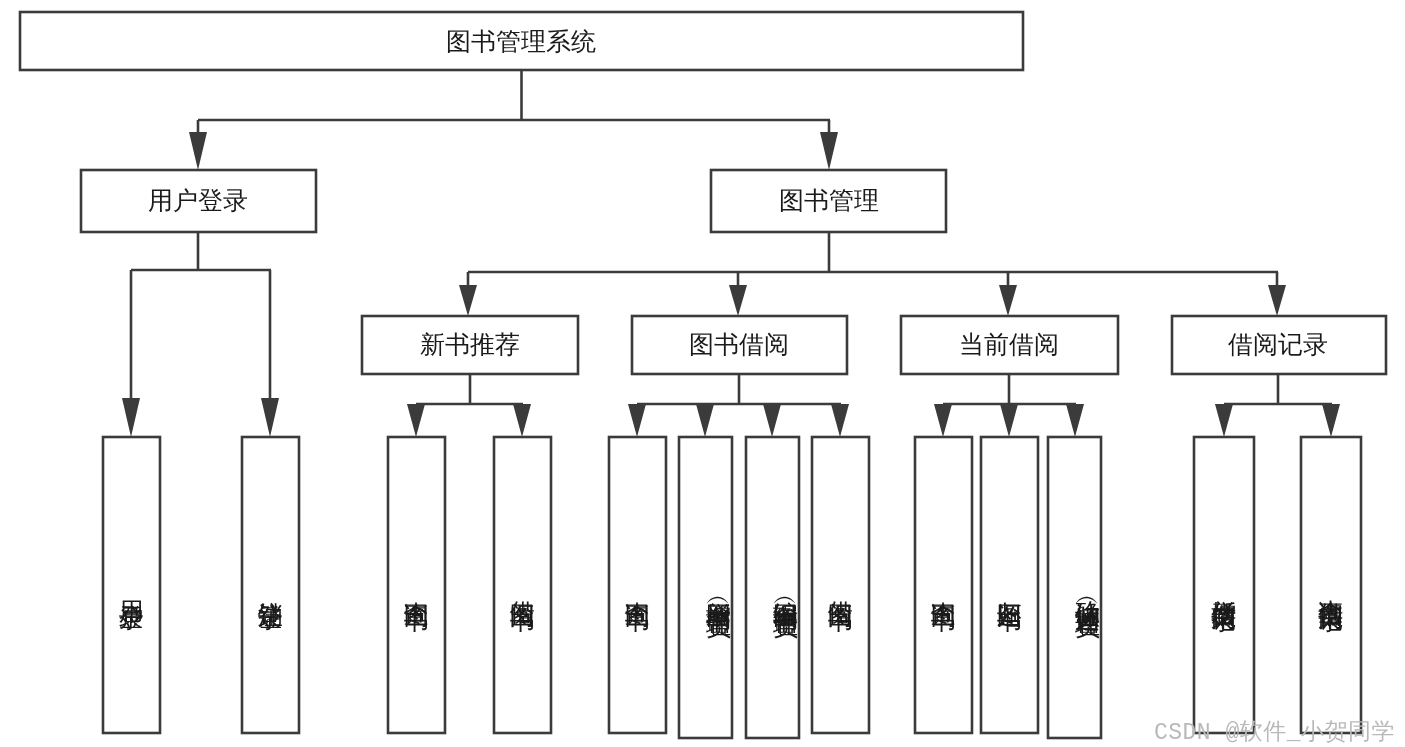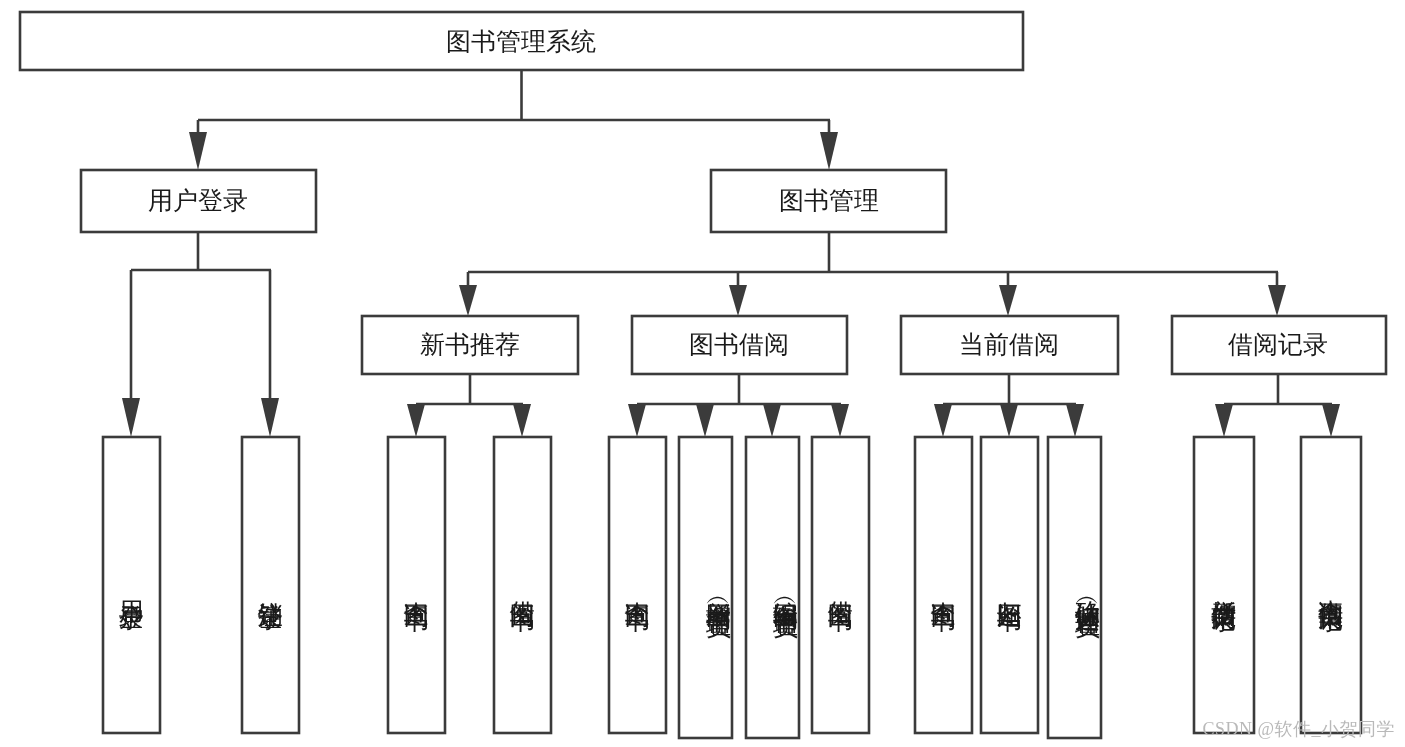--- a/index.html
+++ b/index.html
@@ -61,23 +61,23 @@
     letter-spacing: 2px;
     white-space: nowrap;
     display: flex;
     align-items: center;
     justify-content: center;
     pointer-events: none;
   }
   .watermark {
     position: absolute;
     right: 10px;
-    bottom: 6px;
-    font-family: Liberation Serif, serif;
-    font-size: 18px;
+    bottom: 0;
+    font-family: Liberation Mono, monospace;
+    font-size: 23px;
     color: #b9b9b9;
     letter-spacing: 0.5px;
     white-space: nowrap;
   }
 </style>
 </head>
 <body>
 
 <div id="diagram-root">
 

